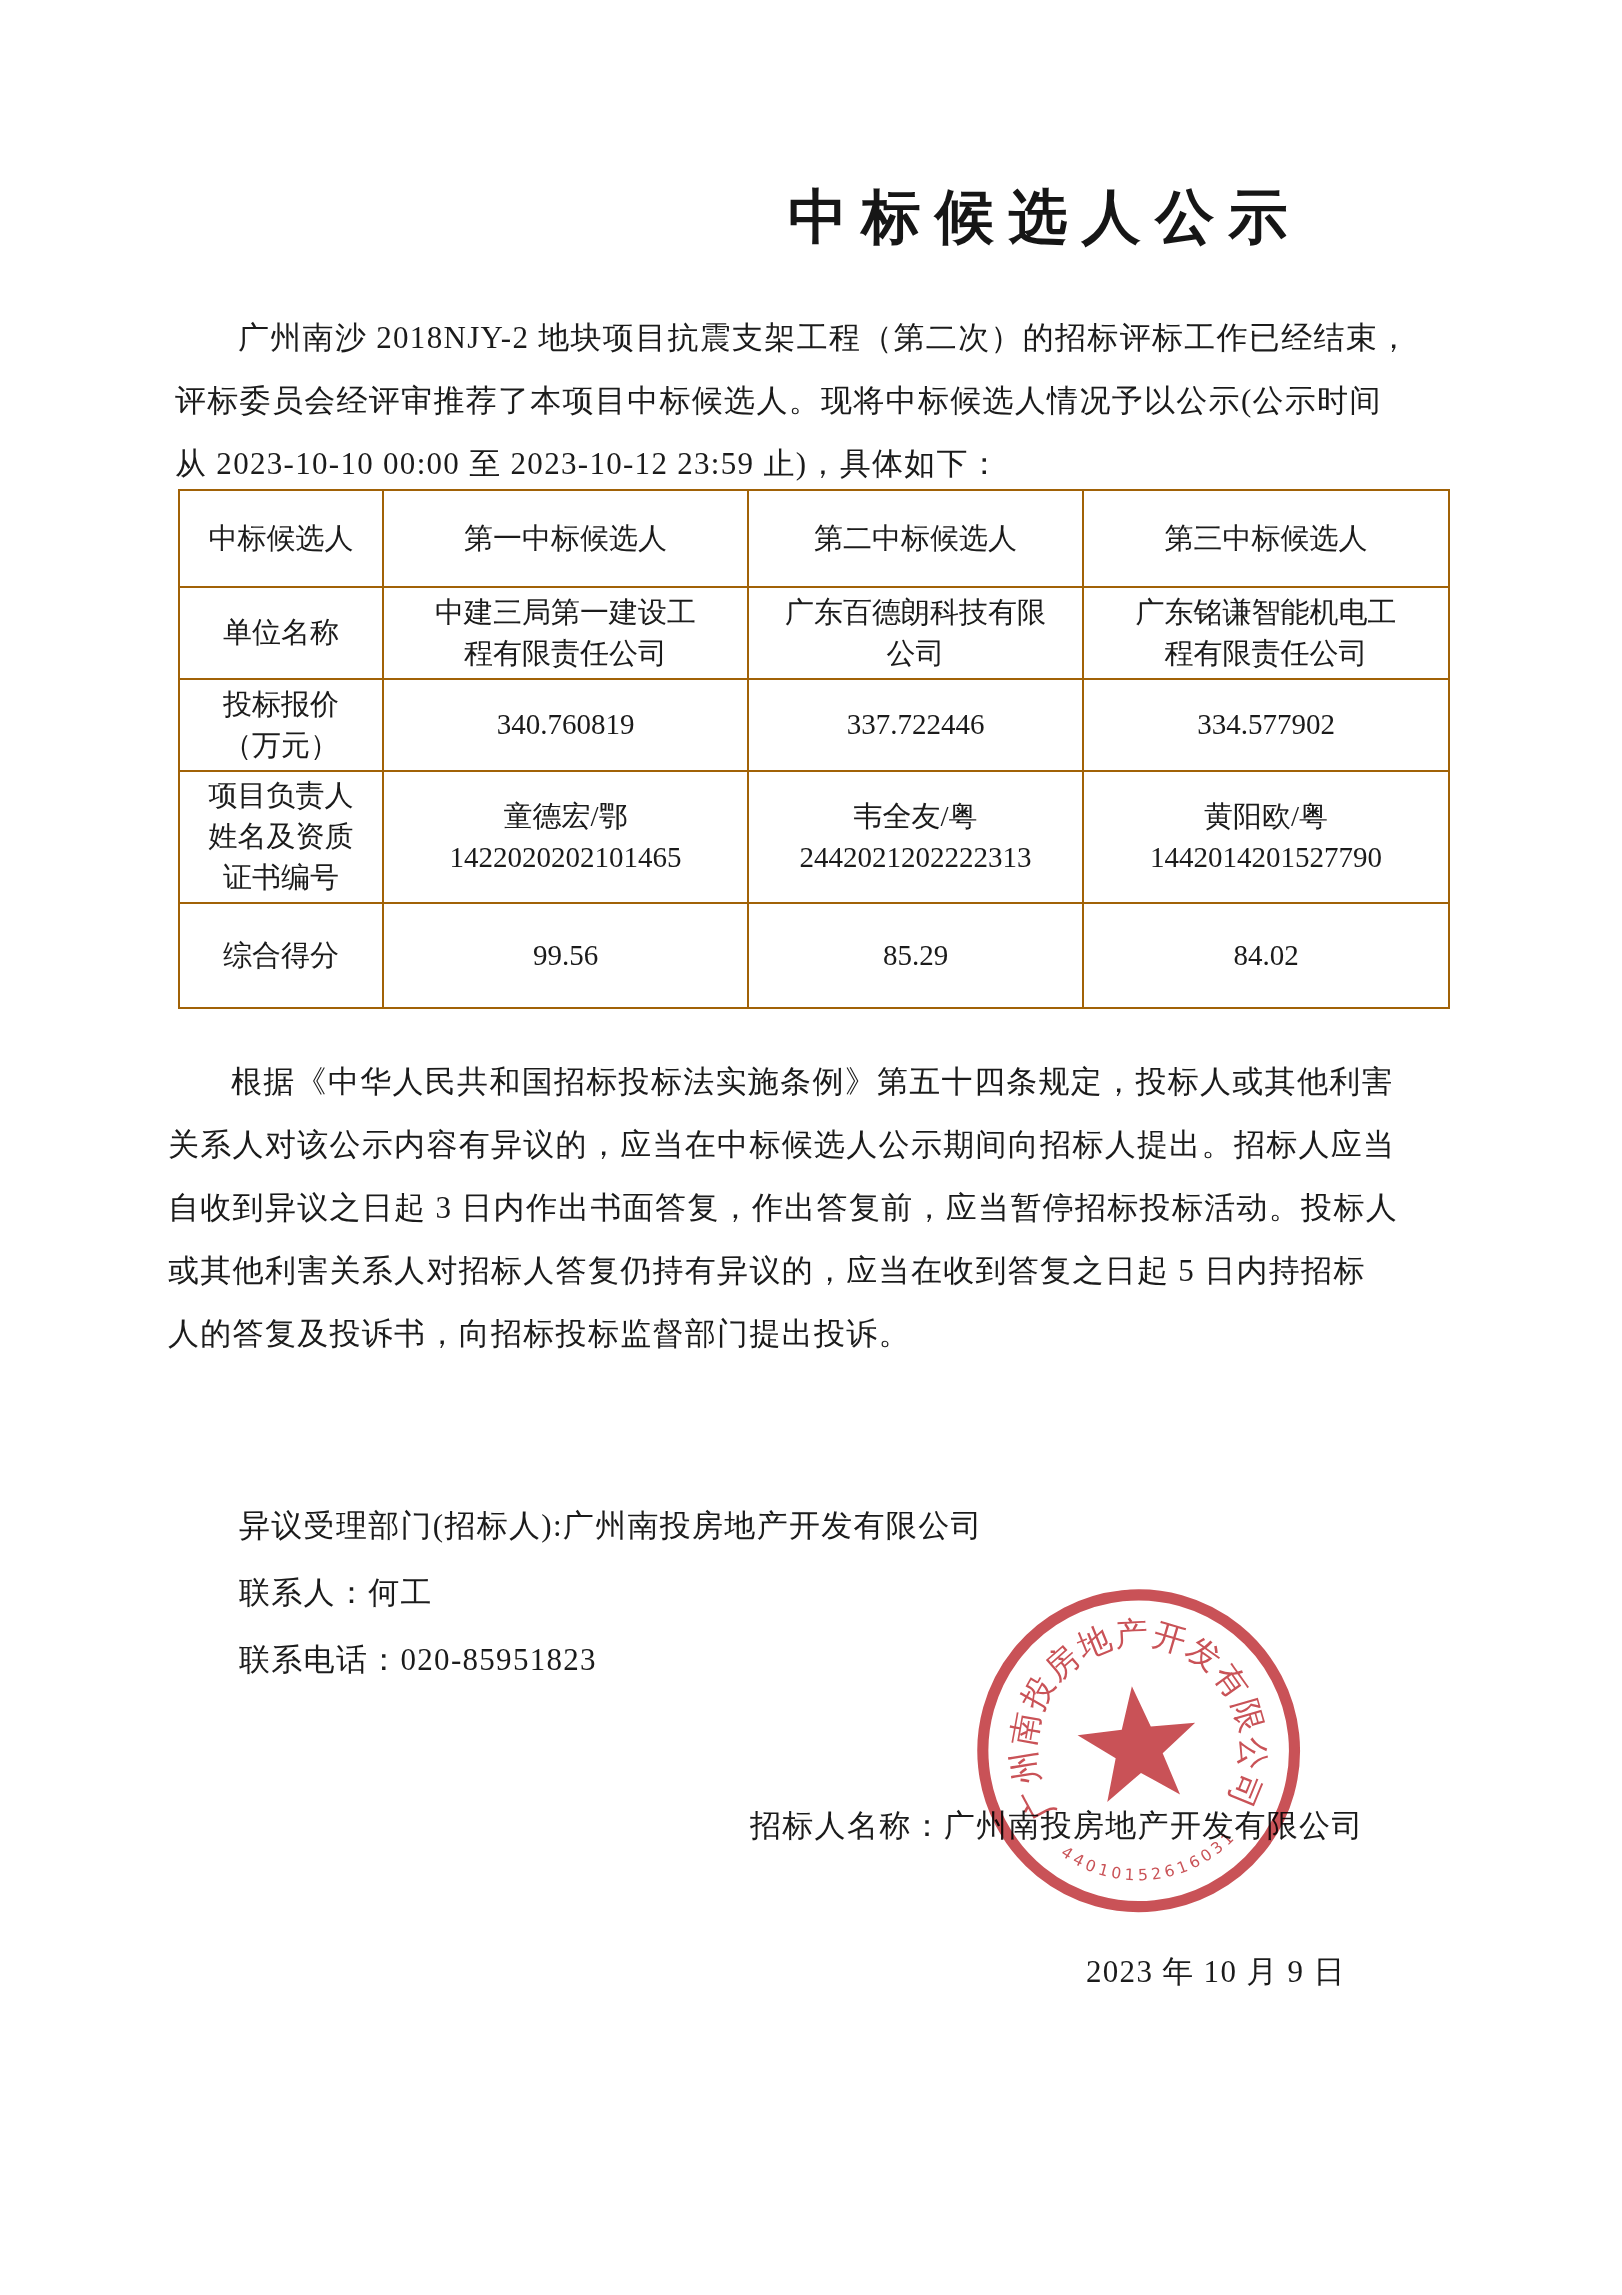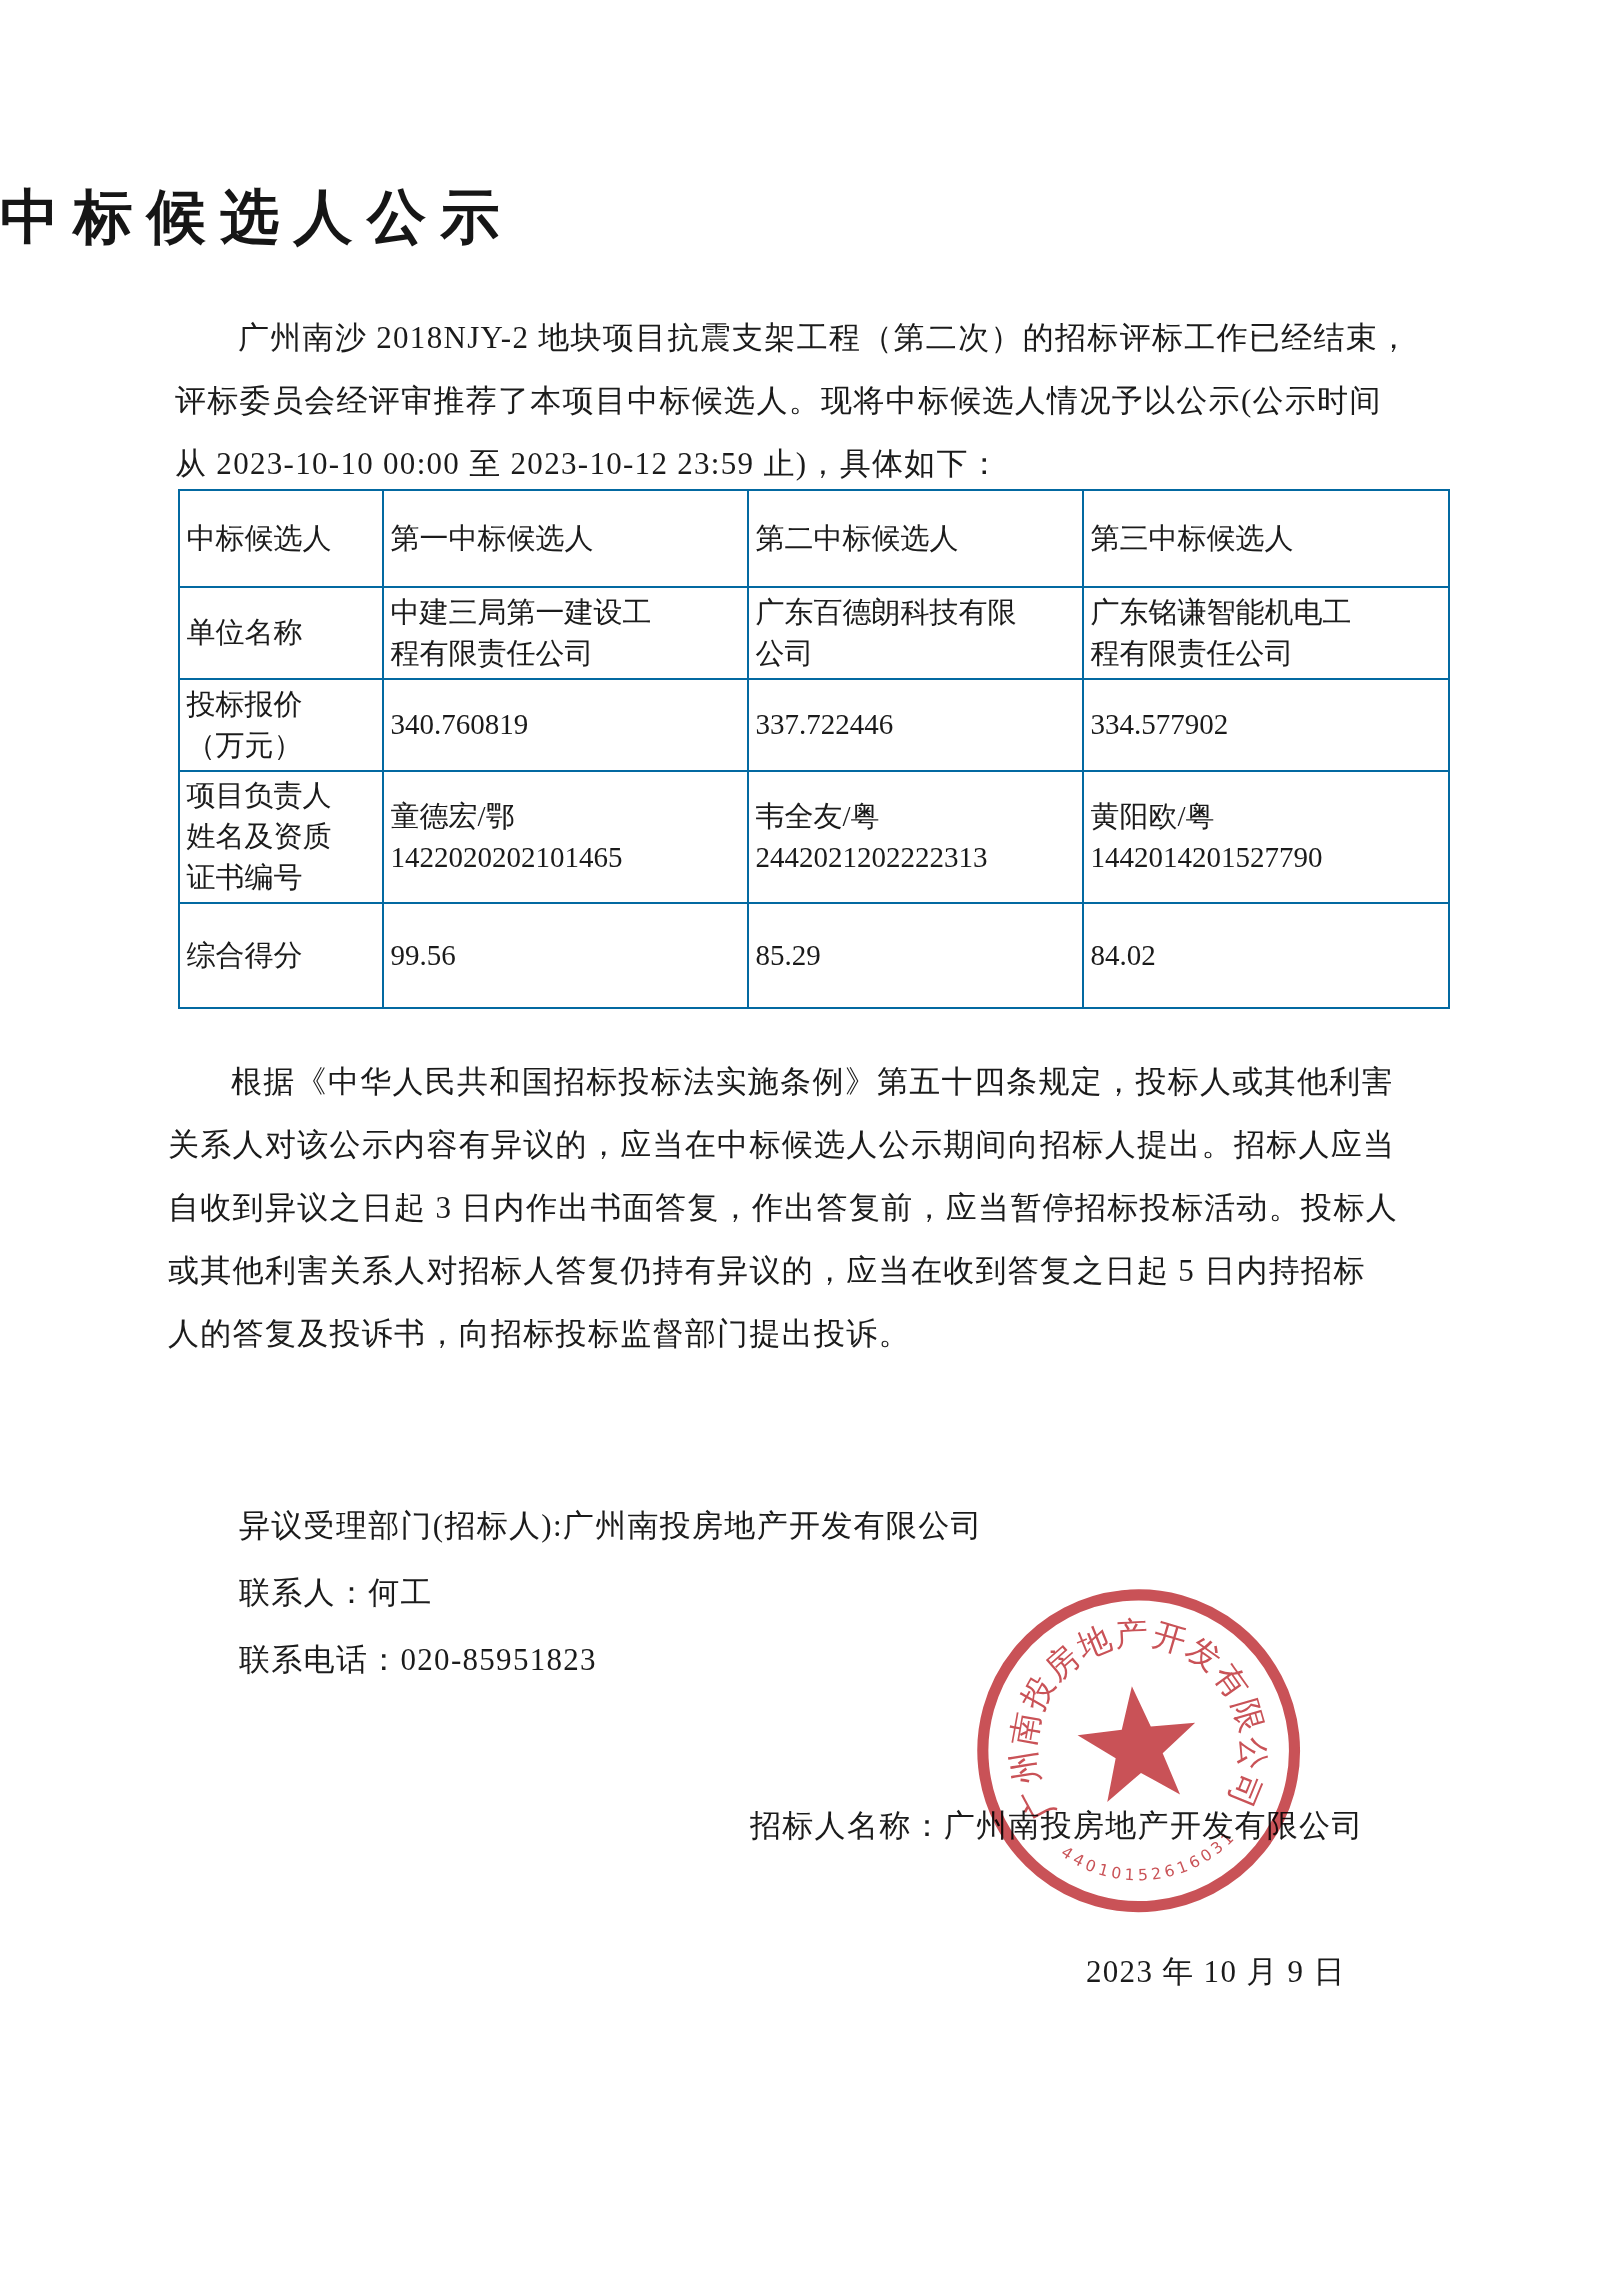--- a/index.html
+++ b/index.html
@@ -5,43 +5,43 @@
   html,body{margin:0;padding:0;}
   body{
     width:1623px;height:2295px;background:#ffffff;position:relative;
     font-family:"Liberation Serif","DejaVu Serif",serif;
     color:#1b1b1b;overflow:hidden;
   }
   .page{position:absolute;inset:0;}
 
   .doc-title{
     position:absolute;top:178px;left:0;width:1302px;
-    text-align:left;
+    text-align:right;
     font-family:"DejaVu Sans","Liberation Sans",sans-serif;
     font-weight:700;font-size:59px;letter-spacing:14.4px;
     color:#161616;
   }
 
   .para{position:absolute;font-size:31px;letter-spacing:1.3px;}
   .para .pline{line-height:63px;white-space:nowrap;}
   .pline.indent{text-indent:63px;}
 
   .intro-para{top:306px;left:175px;width:1283px;}
   .legal-para{top:1050px;left:168px;width:1289px;}
   .legal-para .pline{line-height:63px;}
 
   table.bid-table{
     position:absolute;top:489px;left:178px;width:1271px;
     border-collapse:collapse;table-layout:fixed;
     font-size:29px;color:#1b1b1b;
     border:2.6px solid #1f1f1f;
   }
   table.bid-table td{
-    border:2px solid #0369a1;
-    vertical-align:middle;
+    border:2px solid #a16207;
+    text-align:center;vertical-align:middle;
     white-space:pre-line;
     padding:3.9px 6.5px;
     line-height:41px;
   }
   tr.hdr td{border-bottom-width:2.6px;}
 
   .contact-block{
     position:absolute;top:1492px;left:239px;font-size:31px;letter-spacing:1.3px;
   }
   .contact-block .cline{line-height:67px;white-space:nowrap;}

